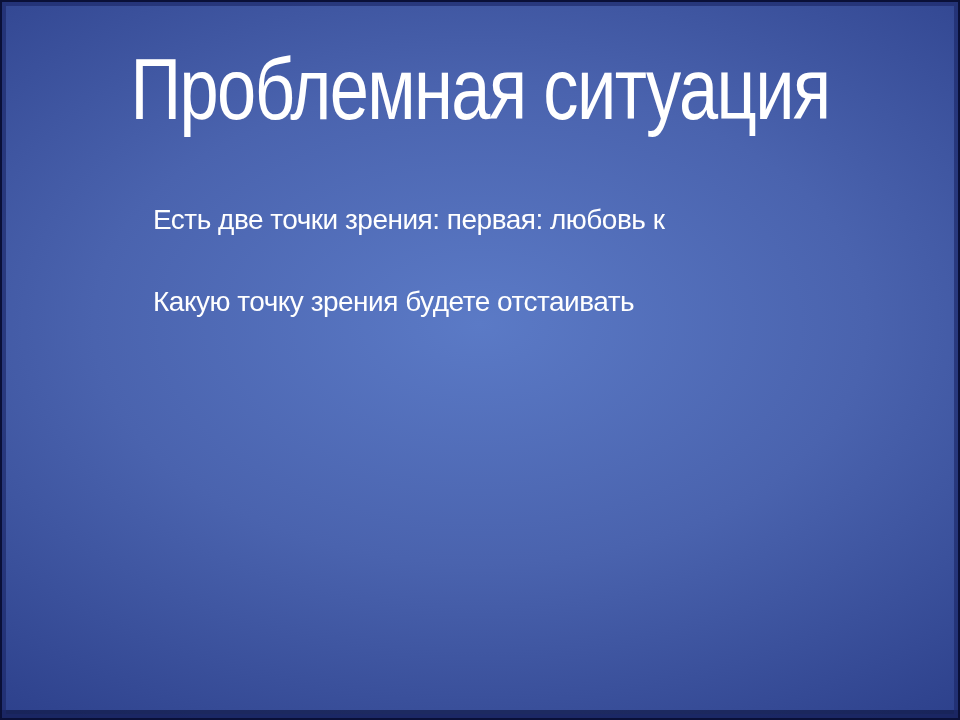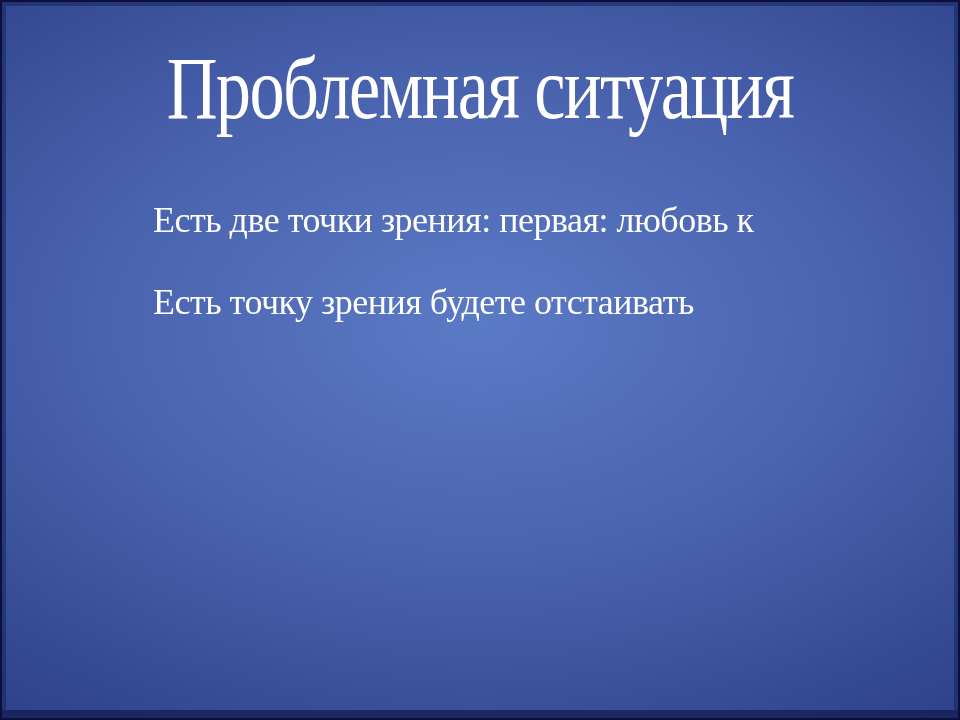--- a/index.html
+++ b/index.html
@@ -10,21 +10,21 @@
   .slide {
     position: relative;
     width: 960px;
     height: 720px;
     overflow: hidden;
     background: radial-gradient(ellipse 115% 95% at 50% 45%,
                 #5b7ac6 0%, #4a63ae 35%, #30448f 68%, #20307d 90%, #1a2870 100%);
     box-shadow: inset 0 0 0 2px #0a1038,
                 inset 0 0 0 6px rgba(28, 40, 104, 0.65),
                 inset 0 -10px 0 rgba(8, 12, 50, 0.55);
-    font-family: Liberation Serif, serif;
+    font-family: Liberation Sans, sans-serif;
     color: #ffffff;
   }
   .title {
     position: absolute;
     top: 38px;
     left: 0;
     width: 100%;
     margin: 0;
     text-align: center;
     font-size: 88px;
@@ -32,21 +32,21 @@
     letter-spacing: -2px;
     transform: scaleX(0.80);
     transform-origin: 50% 50%;
     white-space: nowrap;
   }
   .body-text {
     position: absolute;
     left: 95px;
     right: 50px;
     top: 184px;
-    font-size: 36px;
+    font-size: 28px;
     line-height: 72px;
     letter-spacing: -0.5px;
   }
   .para {
     margin: 0;
   }
   .para-2 {
     margin-top: 10px;
   }
   .line {
@@ -63,17 +63,17 @@
 
   <h1 class="title">Проблемная ситуация</h1>
 
   <div class="body-text">
 
     <div class="para">
       <div class="line indent">Есть две точки зрения: первая: любовь к</div>
     </div>
 
     <div class="para para-2">
-      <div class="line indent">Есть точку зрения будете отстаивать</div>
+      <div class="line indent">Какую точку зрения будете отстаивать</div>
     </div>
 
   </div>
 </div>
 
 </body></html>

